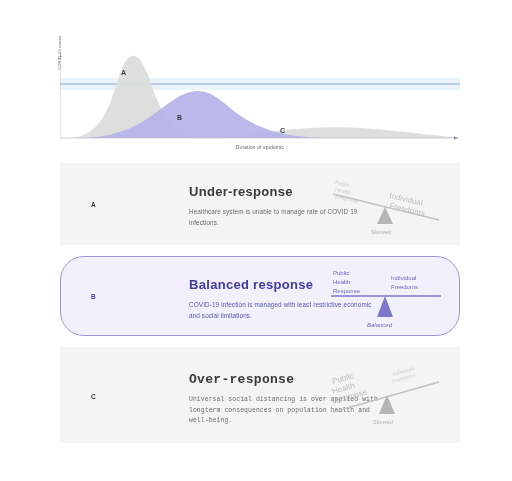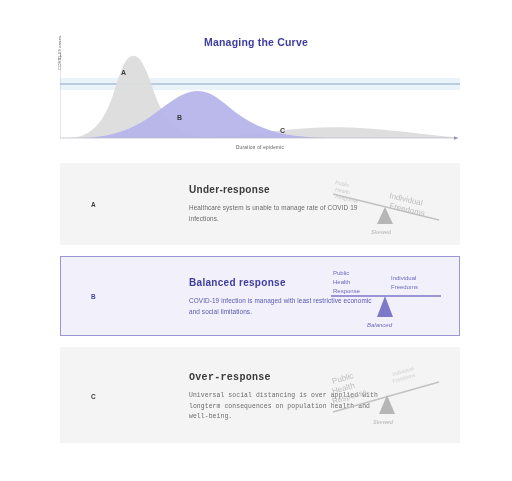--- a/index.html
+++ b/index.html
@@ -90,21 +90,21 @@
   }
   .panel.neutral {
     background: #f4f4f4;
     border: 1px solid #f4f4f4;
   }
   .panel.highlight {
     background: #f1f0fb;
     border: 1px solid #9b96d8;
   }
   #panel-a { top: 163px; height: 82px; }
-  #panel-b { top: 256px; height: 80px; }
+  #panel-b { top: 256px; height: 80px; border-radius: 24px; }
   #panel-c { top: 347px; height: 96px; }
 
   .panel-letter {
     position: absolute;
     left: 30px;
     font-size: 6.5px;
     font-weight: bold;
     color: #3a3a3a;
   }
   #panel-a .panel-letter { top: 37px; }
@@ -113,21 +113,21 @@
   #panel-b .panel-letter { color: #4a47a3; }
 
   .panel-body {
     position: absolute;
     left: 128px;
     top: 20px;
     width: 190px;
   }
   #panel-c .panel-body { top: 24px; font-family: Liberation Mono, monospace; }
   .panel-heading {
-    font-size: 10px;
+    font-size: 13px;
     font-weight: bold;
     color: #3a3a3a;
     letter-spacing: 0.3px;
     margin-bottom: 8px;
   }
   .panel-text {
     font-size: 6.4px;
     line-height: 1.65;
     color: #6b6b6b;
     letter-spacing: 0.1px;
@@ -143,21 +143,20 @@
     height: 66px;
   }
   #panel-b .seesaw { top: 6px; }
   #panel-c .seesaw { top: 14px; }
 </style>
 </head>
 <body>
 
 <section id="chart-section">
 
-  <div id="chart-title">Managing the Curve</div>
 
   <div id="y-axis-label">COVID-19 cases</div>
   <div id="x-axis-label">Duration of epidemic</div>
   <div id="capacity-label">Healthcare system capacity</div>
 
   <svg id="chart-plot" viewBox="0 0 400 92" preserveAspectRatio="none">
 
     <rect x="0" y="26" width="400" height="12" fill="#eaf2fa"></rect>
     <line x1="0" y1="32" x2="400" y2="32" stroke="#7e9cc0" stroke-width="0.9"></line>
 

